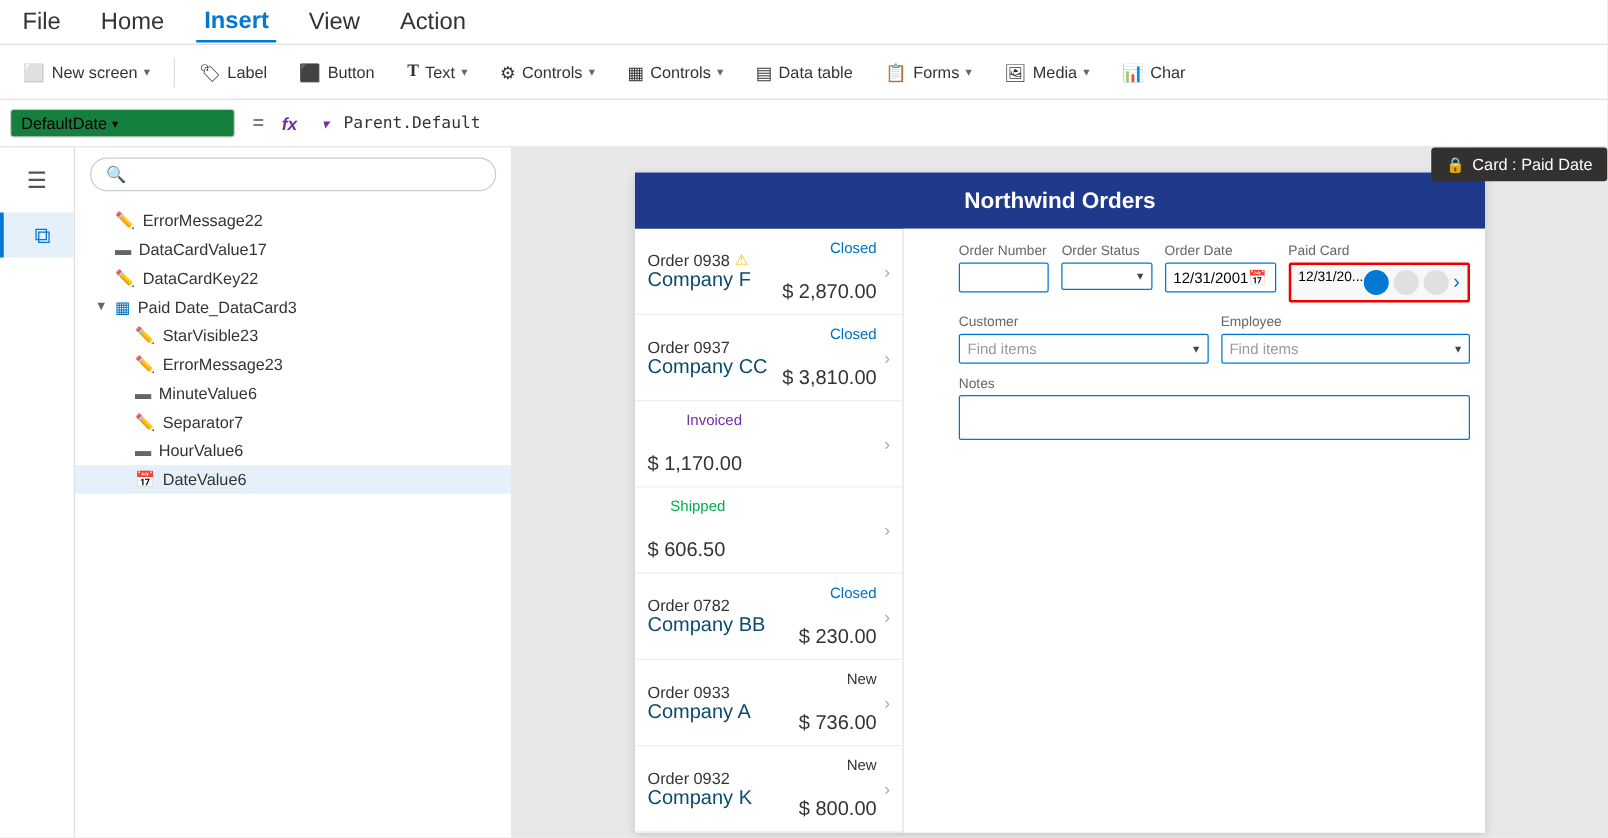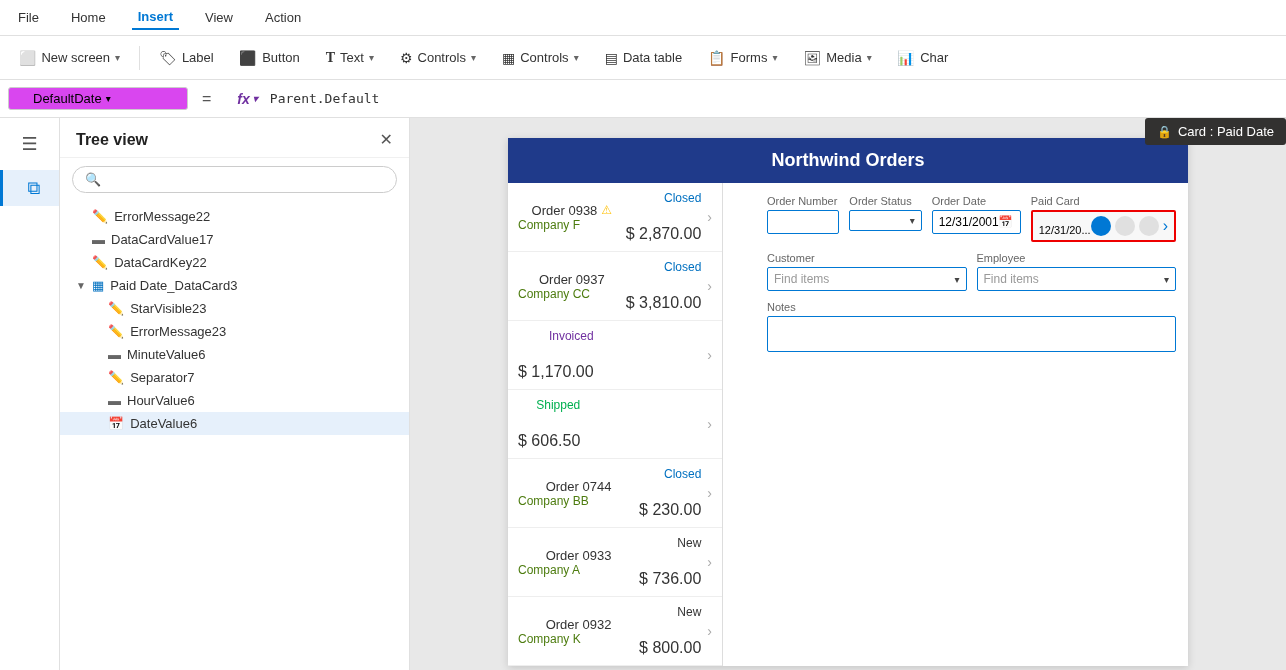--- a/index.html
+++ b/index.html
@@ -4,21 +4,21 @@
   <style>
     * { box-sizing: border-box; margin: 0; padding: 0; }
     body { font-family: 'Segoe UI', sans-serif; font-size: 13px; background: #f0f0f0; overflow: hidden; }
 
     
     .menu-bar {
       display: flex; align-items: center; height: 36px;
       background: #fff; border-bottom: 1px solid #e0e0e0;
       padding: 0 12px; gap: 20px;
     }
-    .menu-item { font-size: 13px; color: #333; cursor: pointer; padding: 4px 6px; }
+    .menu-item { font-size: 19px; color: #333; cursor: pointer; padding: 4px 6px; }
     .menu-item.active { font-weight: 600; border-bottom: 2px solid #0078d4; color: #0078d4; }
 
     
     .toolbar {
       display: flex; align-items: center; height: 44px;
       background: #fff; border-bottom: 1px solid #e0e0e0;
       padding: 0 8px; gap: 4px;
     }
     .toolbar-btn {
       display: flex; align-items: center; gap: 5px;
@@ -32,26 +32,26 @@
 
     
     .formula-bar {
       display: flex; align-items: center; height: 38px;
       background: #fff; border-bottom: 1px solid #e0e0e0;
       padding: 0 8px; gap: 8px;
     }
     .formula-selector {
       display: flex; align-items: center; gap: 4px;
       border: 1px solid #ccc; border-radius: 3px;
-      padding: 3px 24px; min-width: 180px; cursor: pointer;
-      background: #d946ef;
+      padding: 3px 8px; min-width: 180px; cursor: pointer;
+      background: #15803d;
       text-align: right;
     }
     .formula-eq { font-size: 16px; color: #555; padding: 0 6px; }
-    .formula-fx { display: flex; align-items: center; gap: 3px; color: #7030a0; font-style: italic; font-weight: 600; font-size: 14px; margin-left: 12px; }
+    .formula-fx { display: flex; align-items: center; gap: 20px; color: #7030a0; font-style: italic; font-weight: 600; font-size: 14px; }
     .formula-chevron { font-size: 10px; }
     .formula-input { flex: 1; font-size: 13px; color: #333; padding: 0 4px; font-family: 'Consolas', monospace; }
 
     
     .main-layout { display: flex; height: calc(670px - 36px - 44px - 38px); }
 
     
     .sidebar {
       width: 60px; background: #fff; border-right: 1px solid #e0e0e0;
       display: flex; flex-direction: column; align-items: center;
@@ -114,22 +114,22 @@
     .app-body { display: flex; }
 
     
     .orders-list { width: 215px; border-right: 1px solid #ddd; }
     .order-item {
       display: flex; align-items: center; padding: 8px 10px;
       border-bottom: 1px solid #eee; cursor: pointer;
       justify-content: space-between;
     }
     .order-info { flex: 1; }
-    .order-number { font-size: 13px; font-weight: 500; color: #333; display: flex; align-items: center; gap: 4px; justify-content: center; }
-    .order-company { font-size: 12px; color: #4d7c0f; }
+    .order-number { font-size: 13px; font-weight: 500; color: #333; display: flex; align-items: center; gap: 4px; }
+    .order-company { font-size: 16px; color: #0c4a6e; }
     .order-status { font-size: 12px; font-weight: 500; }
     .order-status.closed { color: #0070c0; }
     .order-status.invoiced { color: #7030a0; }
     .order-status.shipped { color: #00b050; }
     .order-status.new { color: #333; }
     .order-amount { font-size: 16px; color: #333; text-align: center; margin-top: 20px; }
     .order-chevron { color: #aaa; font-size: 14px; margin-left: 6px; }
     .warn-icon { color: #ffc107; font-size: 12px; }
 
     
@@ -150,21 +150,21 @@
       width: 100%; border: 1px solid #0078d4; border-radius: 2px;
       padding: 4px 6px; font-size: 12px;
       display: flex; align-items: center; justify-content: space-between;
     }
     .paid-date-field {
       position: relative;
     }
     .paid-date-highlighted {
       border: 2px solid #e00; border-radius: 2px;
       background: #f8f8f8; padding: 4px 6px;
-      display: flex; align-items: flex-end; justify-content: space-between;
+      display: flex; align-items: flex-start; justify-content: space-between;
       font-size: 12px;
     }
     .detail-textarea {
       width: 100%; border: 1px solid #0078d4; border-radius: 2px;
       padding: 4px 6px; font-size: 12px; height: 36px; resize: none; outline: none;
     }
     .select-chevron { color: #444; font-size: 10px; }
     .cal-icon { color: #444; font-size: 12px; }
 
     
@@ -260,24 +260,20 @@
 </div>
 
 <div class="main-layout">
 
   <div class="sidebar">
     <div class="sidebar-icon">☰</div>
     <div class="sidebar-icon active">⧉</div>
   </div>
 
   <div class="tree-panel">
-    <div class="tree-header">
-      <span class="tree-title">Tree view</span>
-      <span class="tree-close">✕</span>
-    </div>
     <div class="tree-search">
       <span class="tree-search-icon">🔍</span>
     </div>
     <div class="tree-list">
 
       <div class="tree-item indented">
         <span class="tree-item-icon">✏️</span>
         <span class="tree-item-text">ErrorMessage22</span>
       </div>
 
@@ -385,21 +381,21 @@
           <div class="order-item">
             <div style="text-align:right">
               <div class="order-status shipped">Shipped</div>
               <div class="order-amount">$ 606.50</div>
             </div>
             <span class="order-chevron">›</span>
           </div>
 
           <div class="order-item">
             <div class="order-info">
-              <div class="order-number">Order 0744</div>
+              <div class="order-number">Order 0782</div>
               <div class="order-company">Company BB</div>
             </div>
             <div style="text-align:right">
               <div class="order-status closed">Closed</div>
               <div class="order-amount">$ 230.00</div>
             </div>
             <span class="order-chevron">›</span>
           </div>
 
           <div class="order-item">

